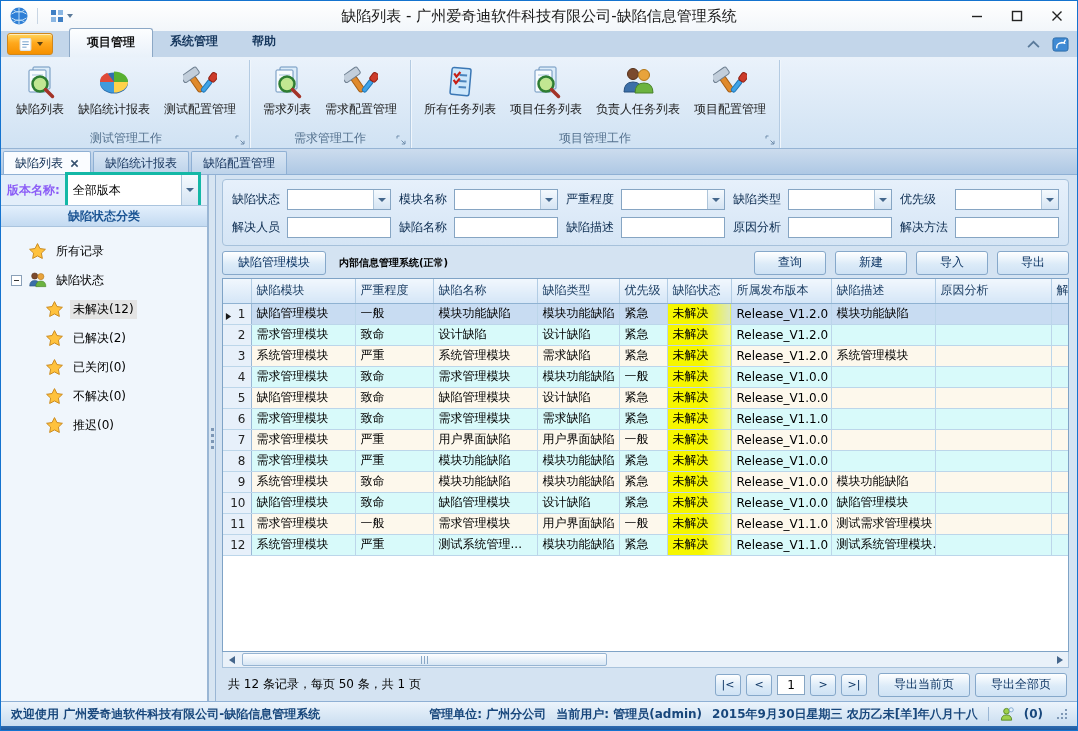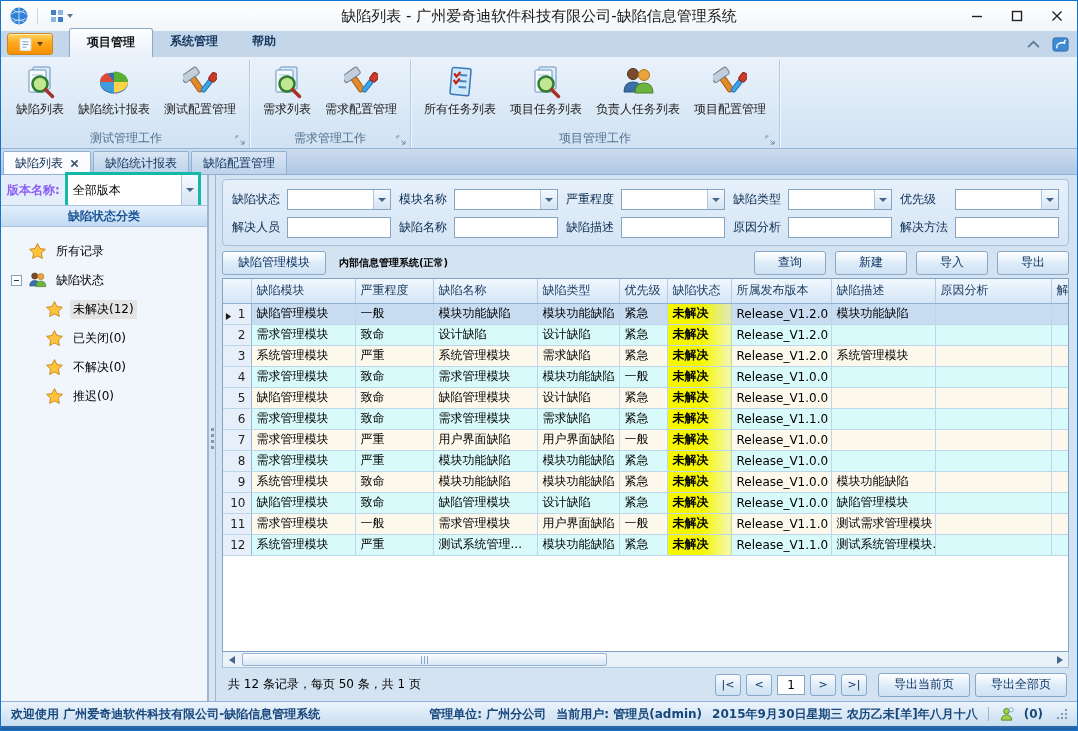--- a/index.html
+++ b/index.html
@@ -81,21 +81,21 @@
   
   .gridwrap { flex:1; min-height:0; border:1px solid #7fa3c6; background:#fff; overflow:hidden; }
   table.grid { border-collapse:collapse; table-layout:fixed; }
   .grid th { height:24px; background:linear-gradient(#f1f7fd,#d5e6f7); border-right:1px solid #b2cce4; border-bottom:1px solid #8fb2d2; color:#16395f; font-weight:normal; text-align:left; padding:0 5px; white-space:nowrap; overflow:hidden; }
   .grid td { height:21px; border-right:1px solid #bcd6ea; border-bottom:1px solid #bcd6ea; padding:0 5px; white-space:nowrap; overflow:hidden; color:#000; }
   .grid tr.cream td { background:#fdf8ec; }
   .grid tr.cyan  td { background:#d8fafa; }
   .grid tr.selected td { background:#c8dcf2; }
   .grid td.ind { background:#e7f0fa !important; border-right:1px solid #9ab8d6; text-align:right; color:#222; padding:0 5px 0 2px; }
   .grid td.ind .rowmark { float:left; margin-top:5px; }
-  .grid td.status { background:linear-gradient(90deg,#f6f600 55%,#f3f9b0) !important;font-weight:bold; }
+  .grid td.status { background:linear-gradient(90deg,#f6f600 55%,#f3f9b0) !important; }
   .grid tr.selected td.status { background:linear-gradient(90deg,#f6f600 55%,#dce9c0) !important; }
 
   
   .hscroll { height:16px; flex:0 0 16px; border:1px solid #a9c3dc; border-top:none; background:#e9f1f9; display:flex; align-items:stretch; }
   .harrow { width:17px; display:flex; align-items:center; justify-content:center; }
   .htrack { flex:1; position:relative; }
   .hthumb { position:absolute; left:2px; top:1px; bottom:1px; width:45%; background:linear-gradient(#fdfeff,#dcc); background:linear-gradient(#fdfeff,#d7e6f4); border:1px solid #96b4d2; border-radius:2px; display:flex; align-items:center; justify-content:center; gap:2px; }
   .hthumb i { width:1px; height:8px; background:#8aa8c6; }
 
   
@@ -400,20 +400,28 @@
             </span>
             <span class="tlabel">缺陷状态</span>
           </div>
           <div class="tnode lvl2 selected">
             <span class="icon">
               <svg viewBox="0 0 18 18">
                 <path d="M9 1.5 l2.3 4.7 5.2 .7 -3.8 3.6 .9 5.1 L9 13.2 4.4 15.6 l.9-5.1 L1.5 6.9 l5.2-.7 Z" fill="#ffc23d" stroke="#c8881e" stroke-width="0.9"></path>
               </svg>
             </span>
             <span class="tlabel">未解决(12)</span>
+          </div>
+          <div class="tnode lvl2">
+            <span class="icon">
+              <svg viewBox="0 0 18 18">
+                <path d="M9 1.5 l2.3 4.7 5.2 .7 -3.8 3.6 .9 5.1 L9 13.2 4.4 15.6 l.9-5.1 L1.5 6.9 l5.2-.7 Z" fill="#ffc23d" stroke="#c8881e" stroke-width="0.9"></path>
+              </svg>
+            </span>
+            <span class="tlabel">已解决(2)</span>
           </div>
           <div class="tnode lvl2">
             <span class="icon">
               <svg viewBox="0 0 18 18">
                 <path d="M9 1.5 l2.3 4.7 5.2 .7 -3.8 3.6 .9 5.1 L9 13.2 4.4 15.6 l.9-5.1 L1.5 6.9 l5.2-.7 Z" fill="#ffc23d" stroke="#c8881e" stroke-width="0.9"></path>
               </svg>
             </span>
             <span class="tlabel">已关闭(0)</span>
           </div>
           <div class="tnode lvl2">

